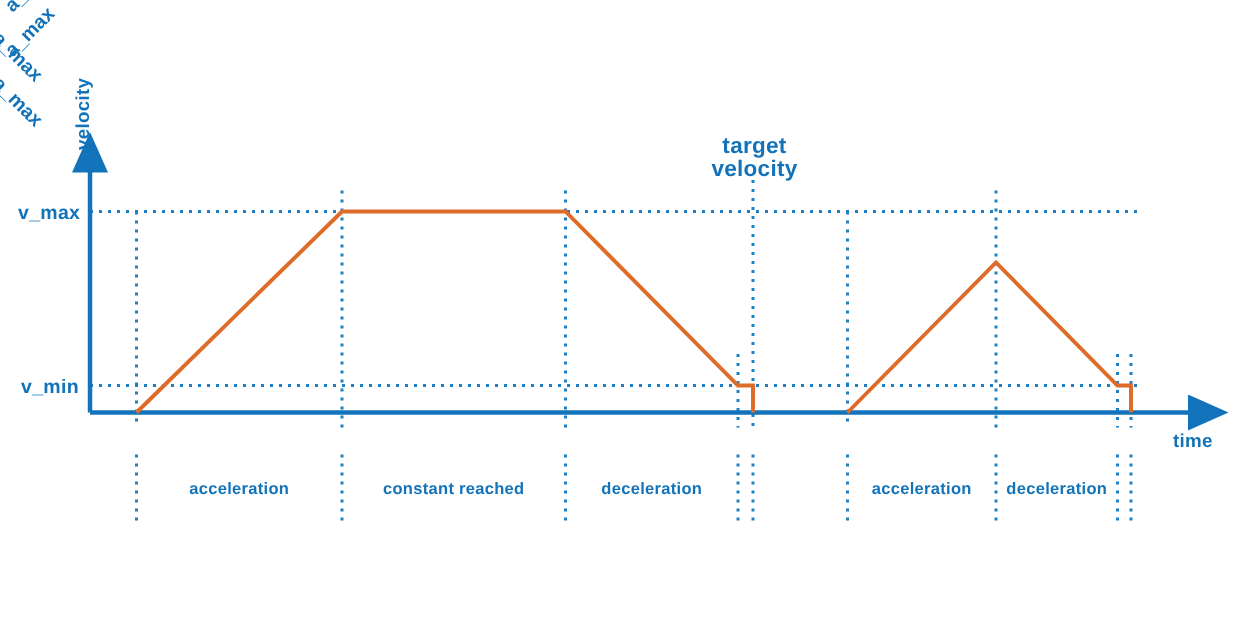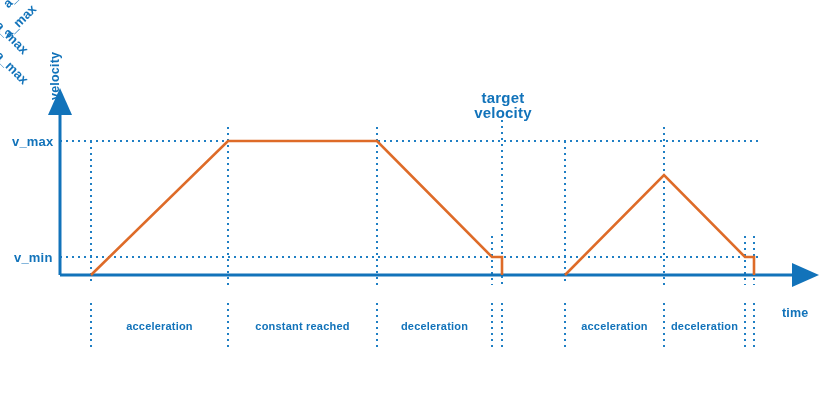--- a/index.html
+++ b/index.html
@@ -70,21 +70,21 @@
       <polyline points="91,275 228,141 377,141 492,257 502,257 502,275" fill="none" stroke="#de6b28" stroke-width="2.6" stroke-linejoin="miter" stroke-linecap="butt"></polyline>
     </g>
 
     <g>
       <polyline points="565,275 664,175 745,257 754,257 754,275" fill="none" stroke="#de6b28" stroke-width="2.6" stroke-linejoin="miter" stroke-linecap="butt"></polyline>
     </g>
   </svg>
 
   <div class="lbl axis-lbl rot-vel" style="left:48px;top:100px;">velocity</div>
 
-  <div class="lbl axis-lbl" style="left:782px;top:287px;margin-top:19px;">time</div>
+  <div class="lbl axis-lbl" style="left:782px;top:287px;">time</div>
 
   <div class="lbl vlabel" style="left:12px;top:134px;">v_max</div>
 
   <div class="lbl vlabel" style="left:14px;top:250px;">v_min</div>
 
   <div class="lbl tgt" style="left:470px;top:90px;width:66px;">
     <div>target</div>
     <div>velocity</div>
   </div>
 

